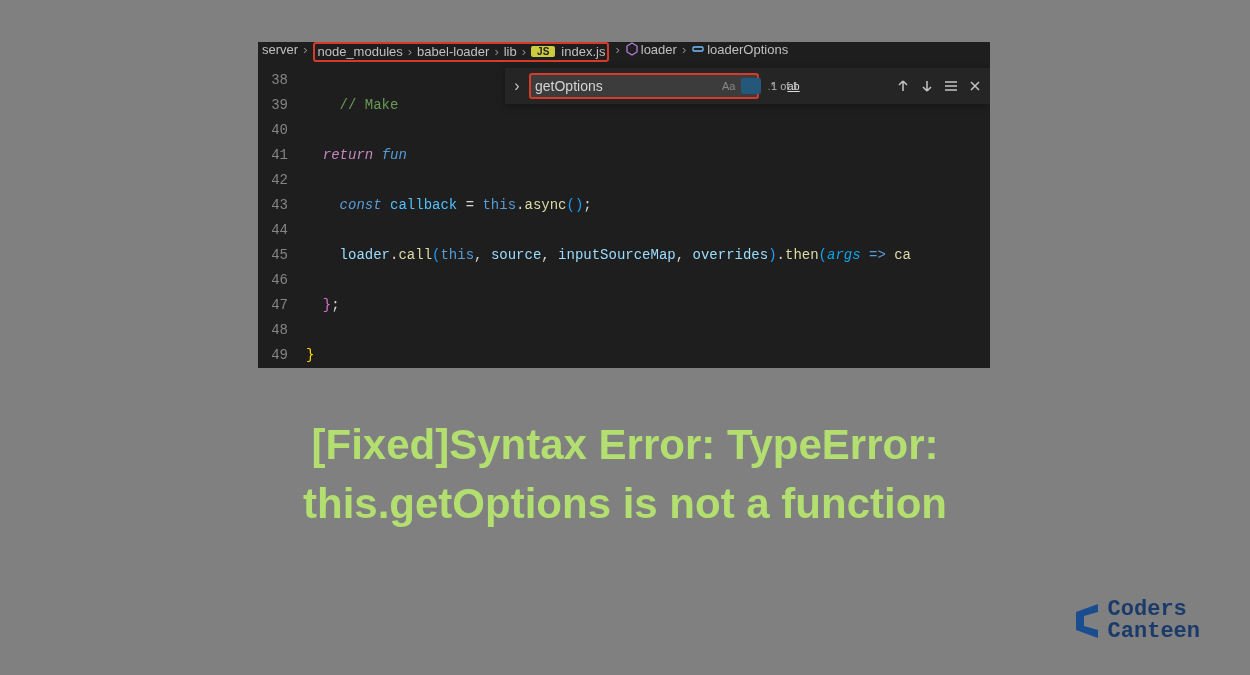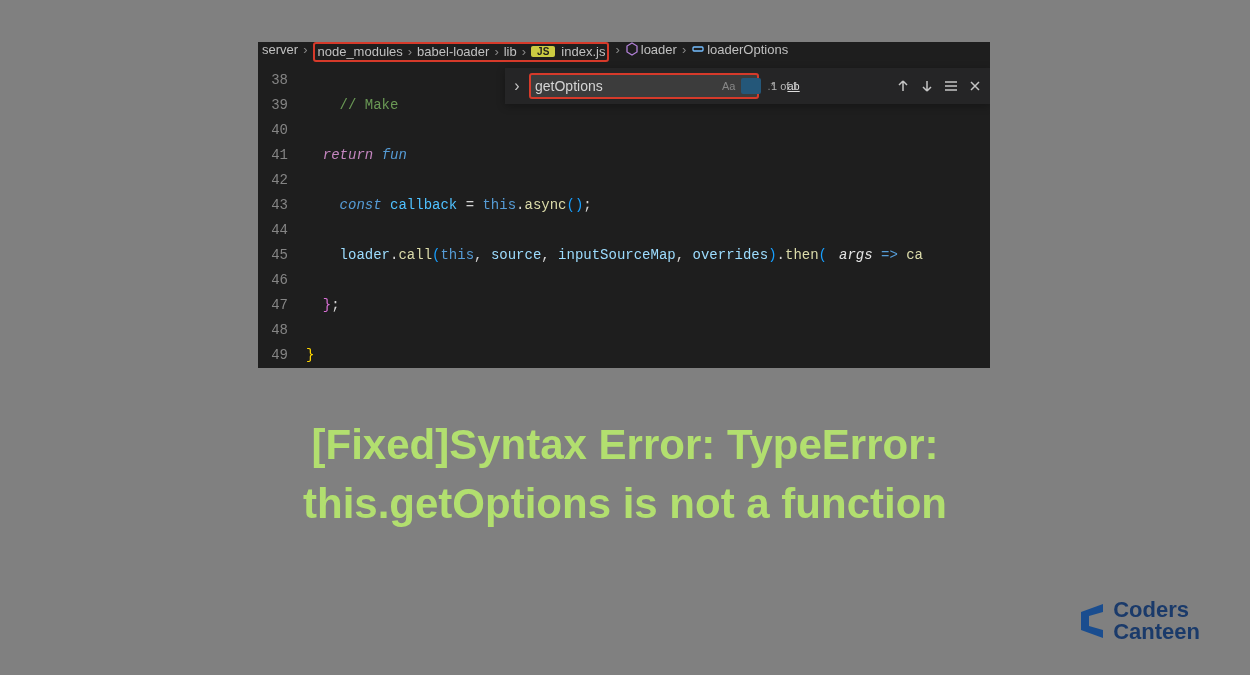--- a/index.html
+++ b/index.html
@@ -76,21 +76,21 @@
       position: relative;
       white-space: pre;
     }
     .code-line { height: 25px; }
     .tok-keyword-ctl { color: #c586c0; font-style: italic; }
     .tok-storage { color: #569cd6; font-style: italic; }
     .tok-func { color: #dcdcaa; }
     .tok-var { color: #9cdcfe; }
     .tok-const { color: #4fc1ff; }
     .tok-this { color: #569cd6; }
-    .tok-param { color: #e5e5e5; font-style: italic; margin-left: 12px; }
+    .tok-param { color: #0ea5e9; font-style: italic; }
     .tok-comment { color: #6a9955; }
     .tok-punct { color: #d4d4d4; }
     .tok-brace-y { color: #ffd700; }
     .tok-brace-p { color: #da70d6; }
     .tok-brace-b { color: #179fff; }
     .search-overlay {
       position: absolute;
       top: 26px;
       right: 0;
       width: 485px;
@@ -177,21 +177,21 @@
       gap: 4px;
     }
     .logo-icon {
       width: 34px; height: 38px;
     }
     .logo-text {
       color: #1a3a6a;
       font-size: 22px;
       font-weight: 600;
       line-height: 1;
-      font-family: Liberation Sans, sans-serif;
+      font-family: Liberation Mono, monospace;
     }
   </style>
 </head>
 <body>
 
 <div class="editor-container">
 
   <div class="breadcrumb">
     <span class="breadcrumb-item">server</span>
     <span class="breadcrumb-sep">›</span>

